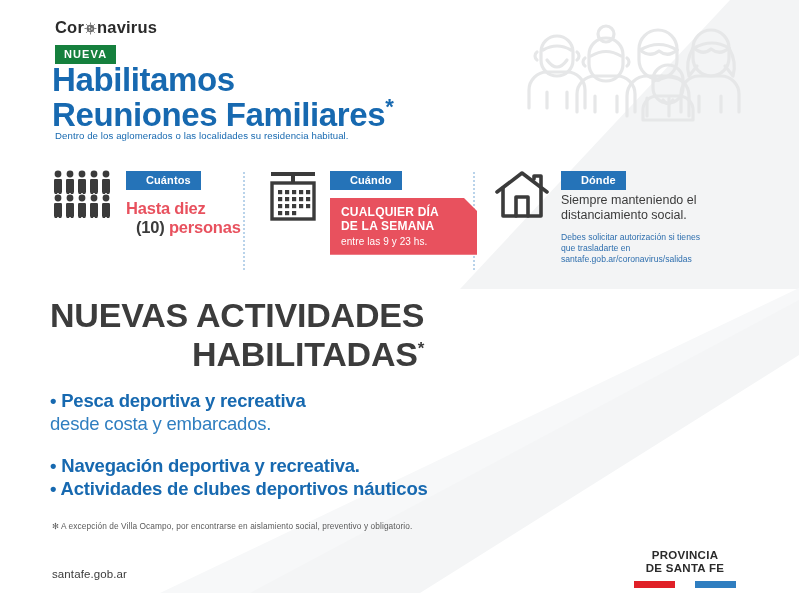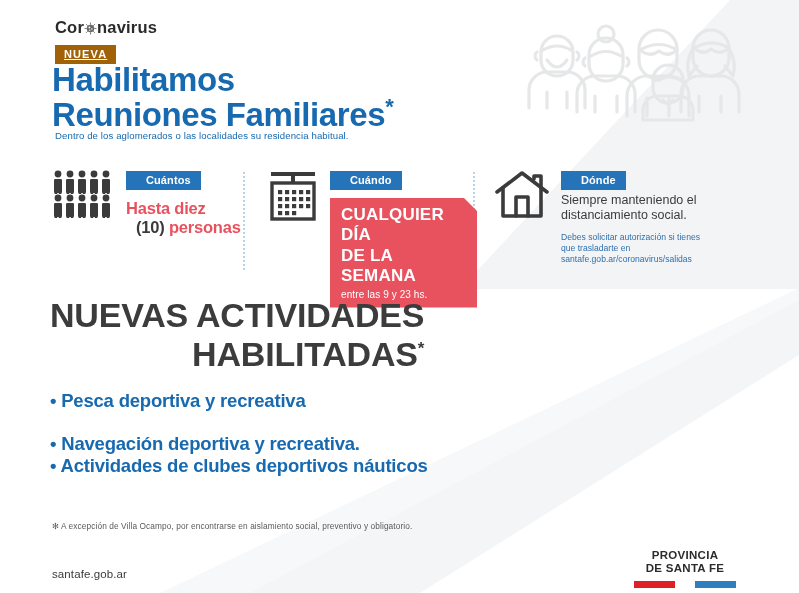--- a/index.html
+++ b/index.html
@@ -51,27 +51,26 @@
     margin: 0 0px;
     position: relative;
     top: 1px;
   }
   .corona-logo .virus-o svg { display:block; width:13px; height:13px; }
 
   .badge-nueva {
     position: absolute;
     left: 55px;
     top: 45px;
-    background: #a16207;
+    background: #15803d;
     color: #ffffff;
     font-size: 11px;
     font-weight: bold;
     letter-spacing: 1.1px;
     padding: 3px 9px 4px 9px;
-    text-decoration: underline;
   }
 
   .headline-blue {
     position: absolute;
     left: 52px;
     top: 62px;
     font-size: 33px;
     font-weight: bold;
     color: #1769b0;
     line-height: 1.07;
@@ -128,21 +127,21 @@
   .red-ribbon {
     position: relative;
     margin-top: 8px;
     background: #e8515e;
     color: #ffffff;
     padding: 7px 28px 8px 11px;
     width: 108px;
     clip-path: polygon(0 0, calc(100% - 13px) 0, 100% 13px, 100% 100%, 0 100%);
   }
   .red-ribbon .l1 {
-    font-size: 17px;
+    font-size: 12px;
     font-weight: bold;
     line-height: 1.2;
     letter-spacing: .2px;
   }
   .red-ribbon .l2 {
     font-size: 10px;
     margin-top: 2px;
     letter-spacing: .1px;
   }
 
@@ -487,20 +486,21 @@
   </div>
 
   <div class="big-title">
     <div>NUEVAS ACTIVIDADES</div>
     <div><span>HABILITADAS</span><span class="ast-sm">*</span></div>
   </div>
 
   <div class="bullets">
     <div>
       <div class="b-strong">• Pesca deportiva y recreativa</div>
+      <div class="b-light">desde costa y embarcados.</div>
     </div>
     <div class="gap"></div>
     <div>
       <div class="b-strong">• Navegación deportiva y recreativa.</div>
     </div>
     <div>
       <div class="b-strong">• Actividades de clubes deportivos náuticos</div>
     </div>
   </div>
 

